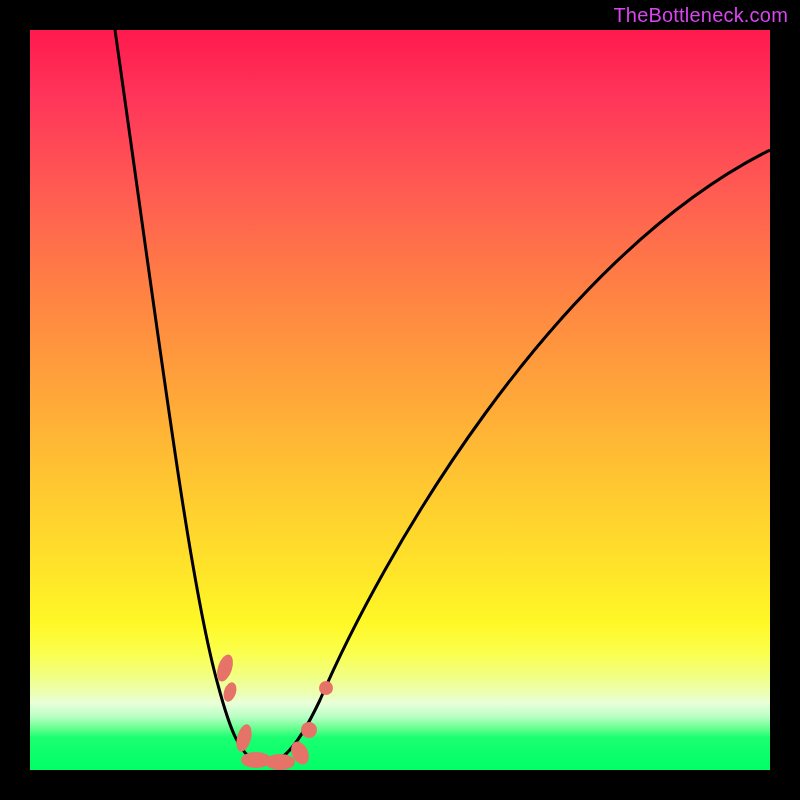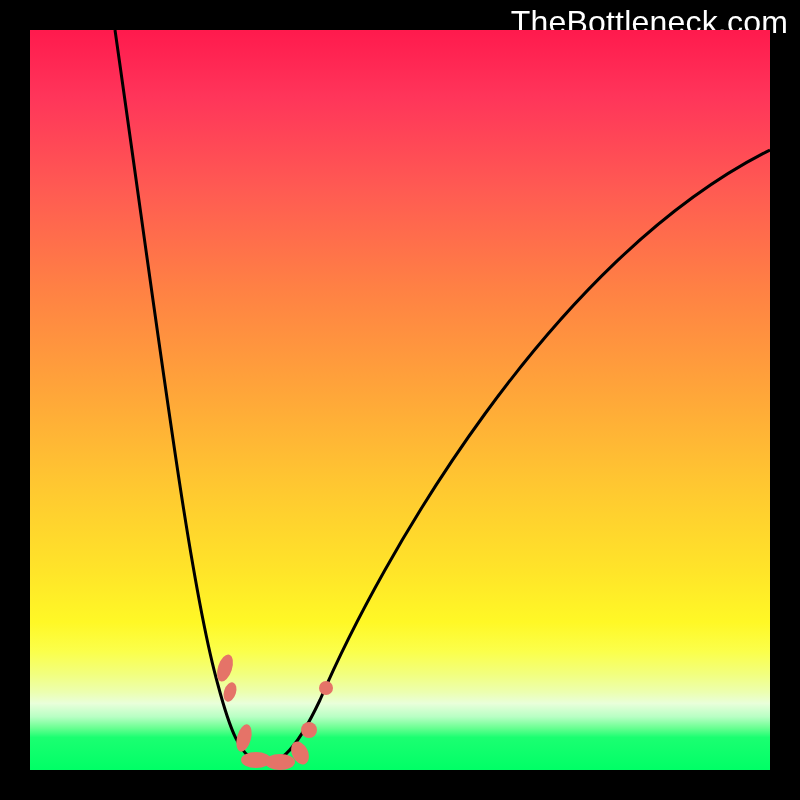--- a/index.html
+++ b/index.html
@@ -33,22 +33,22 @@
       #b8ffc4 92.8%,
       #6bff93 94.3%,
       #1bff71 95.6%,
       #00ff66 100%
     );
   }
   .watermark {
     position: absolute;
     top: 4px;
     right: 12px;
-    color: #ffffff;
-    font-size: 32px;
+    color: #d946ef;
+    font-size: 20px;
     font-weight: 500;
     letter-spacing: 0.2px;
     user-select: none;
   }
   svg.curve {
     position: absolute;
     left: 0;
     top: 0;
   }
 </style>

